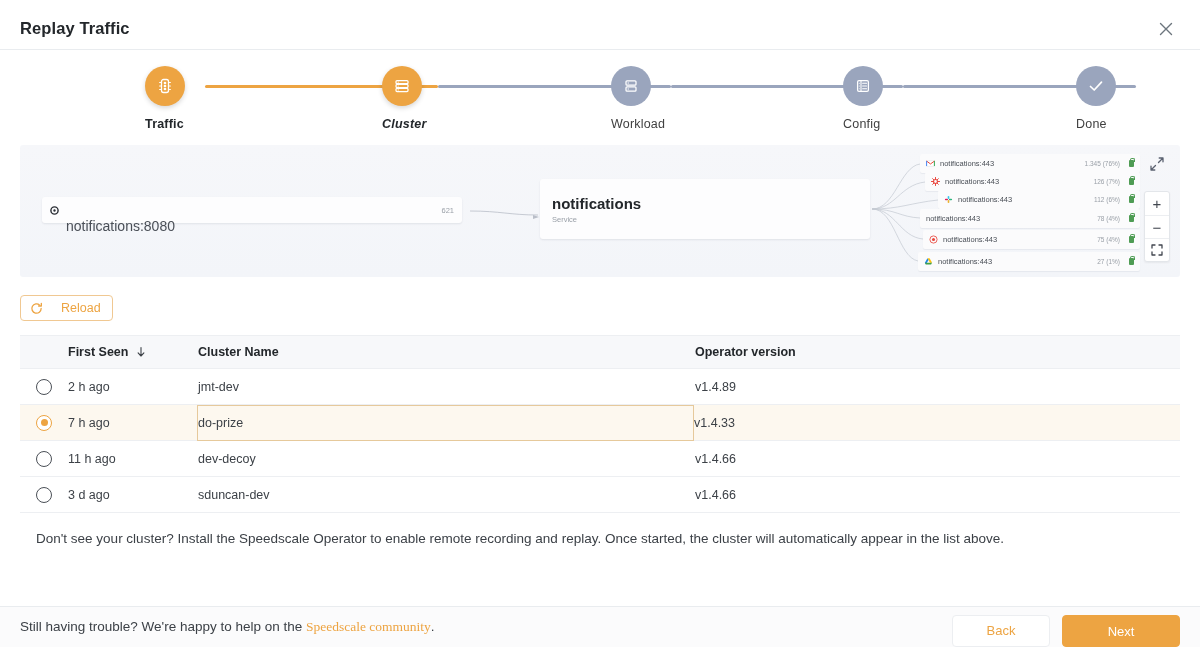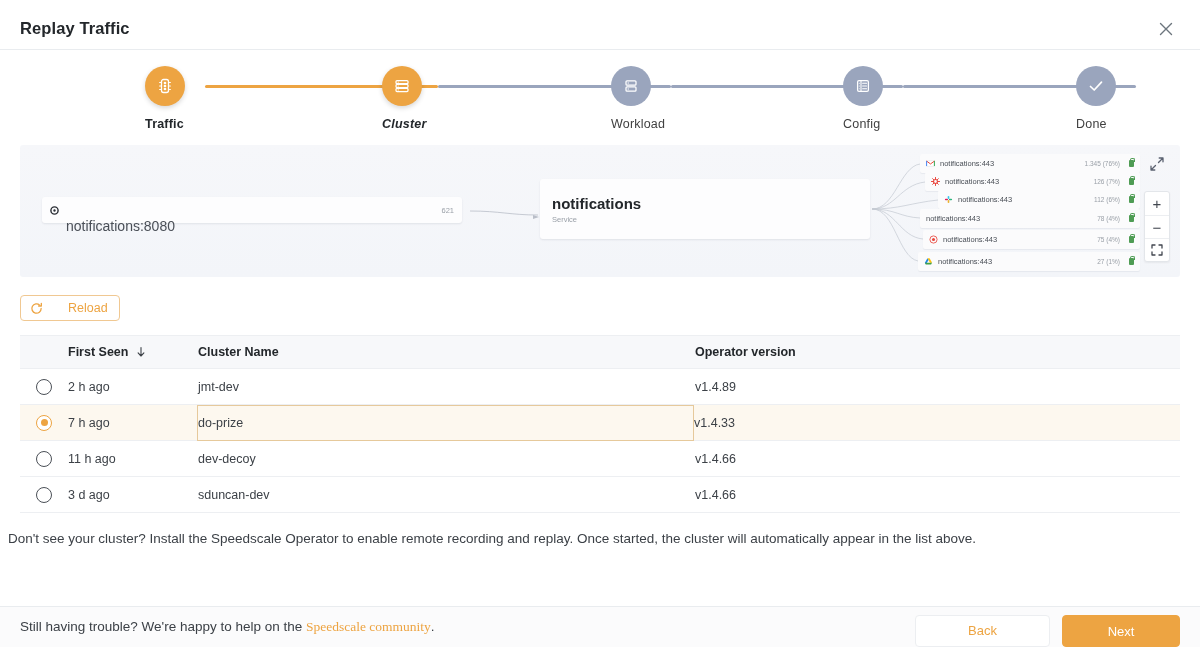--- a/index.html
+++ b/index.html
@@ -104,21 +104,21 @@
   }
   .zoom-btn + .zoom-btn { border-top: 1px solid #eceef1; }
 
   
   .select-row {
     display: flex; align-items: center; gap: 14px;
     padding: 18px 20px 14px 20px;
   }
   .select-text { font-size: 14.5px; color: #2f3337; }
   .reload-btn {
-    display: inline-flex; align-items: center; gap: 25px;
+    display: inline-flex; align-items: center; gap: 18px;
     border: 1px solid #f0c892; border-radius: 4px;
     padding: 5px 11px 5px 9px; background: #fff;
     color: #eda442; font-size: 12.5px; cursor: pointer;
   }
 
   
   .table { margin: 0 20px; width: 1160px; }
   .thead {
     display: flex; align-items: center; height: 34px;
     background: #f7f8fa; border-top: 1px solid #edeff2; border-bottom: 1px solid #edeff2;
@@ -142,35 +142,35 @@
   .trow.selected .c-ver { display: flex; align-items: center; height: 36px; }
   .radio {
     width: 16px; height: 16px; border-radius: 50%;
     border: 1.6px solid #4b5057; background: #fff;
   }
   .radio.on {
     border-color: #eda442; display: flex; align-items: center; justify-content: center;
   }
   .radio.on:after { content:""; width: 7px; height: 7px; border-radius: 50%; background: #eda442; }
 
-  .hint { padding: 18px 20px 0 8px; font-size: 13.5px; color: #3c4147; }
+  .hint { padding: 18px 20px 0 36px; font-size: 13.5px; color: #3c4147; }
 
   
   .footer {
     position: absolute; left: 0; bottom: 0; width: 1200px; height: 41px;
     background: #fbfbfc; border-top: 1px solid #e9ecef;
     display: flex; align-items: center; justify-content: space-between;
     padding: 0 20px;
   }
   .footer-text { font-size: 13.5px; color: #3c4147; }
   .link { color: #eda442; cursor: pointer; font-family: Liberation Serif, serif; }
   .footer-actions { display: flex; gap: 12px; align-items: center; position: relative; top: 4px; }
   .btn { font-size: 13px; border-radius: 4px; cursor: pointer; text-align: center; }
   .btn-back {
-    width: 135px; height: 32px; line-height: 30px;
+    width: 98px; height: 32px; line-height: 30px;
     border: 1px solid #eceef1; background: #fff; color: #eda442;
   }
   .btn-next {
     width: 118px; height: 32px; line-height: 32px;
     background: #eda442; color: #fff; border: 1px solid #eda442;
   }
 </style>
 </head>
 <body>
 

